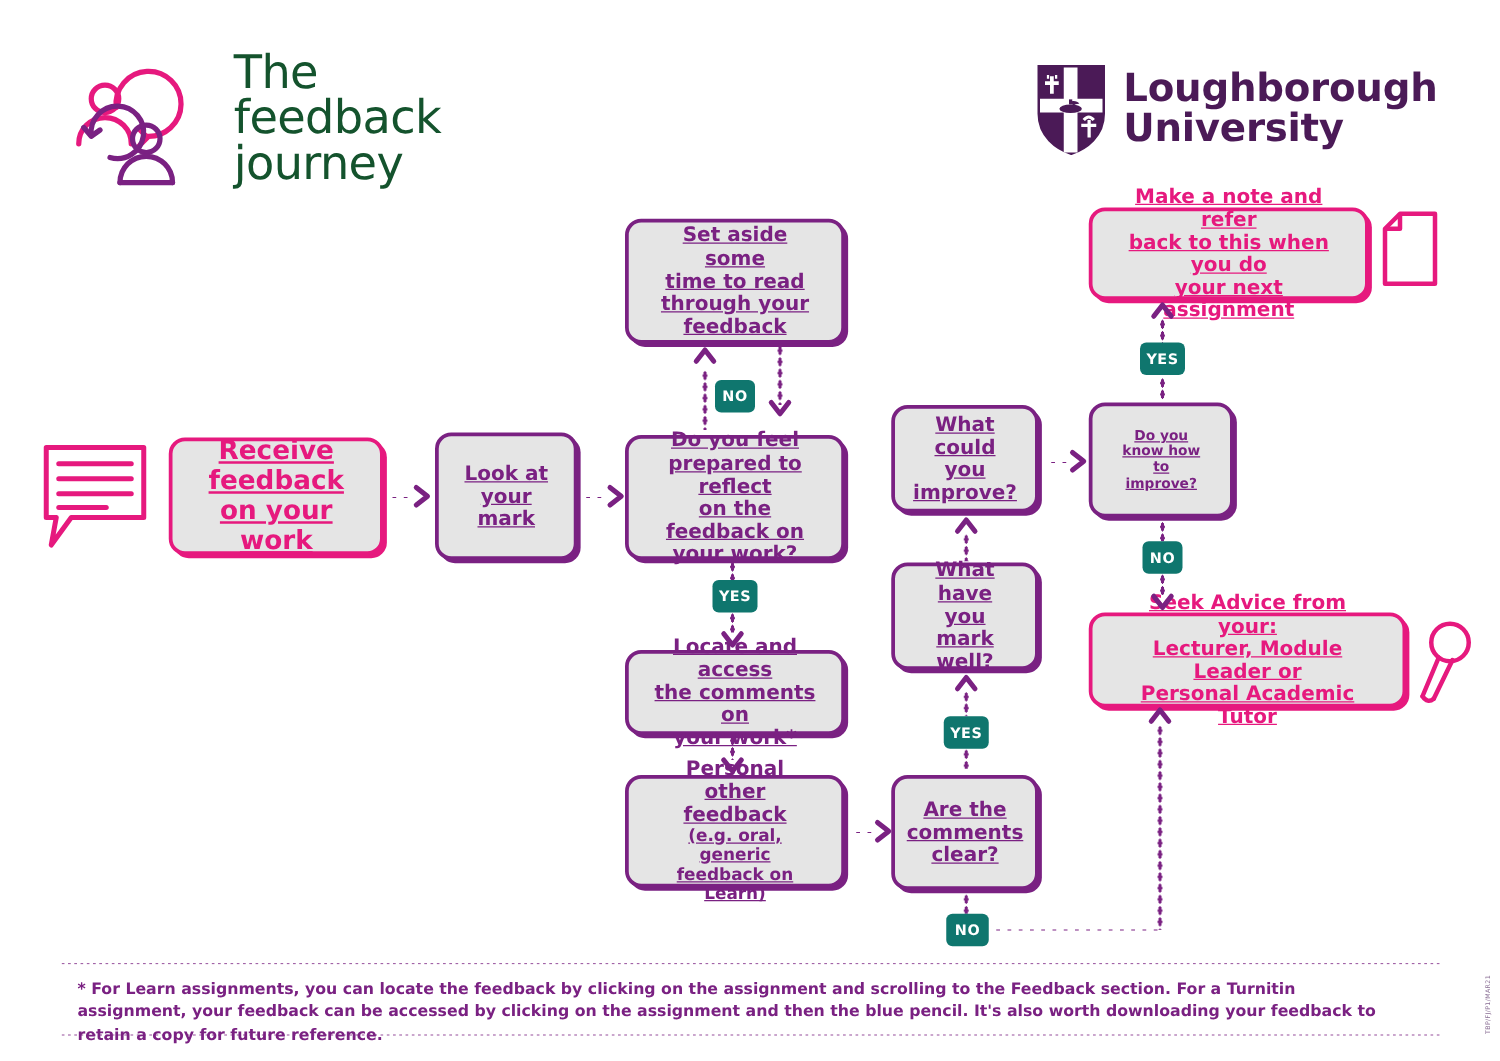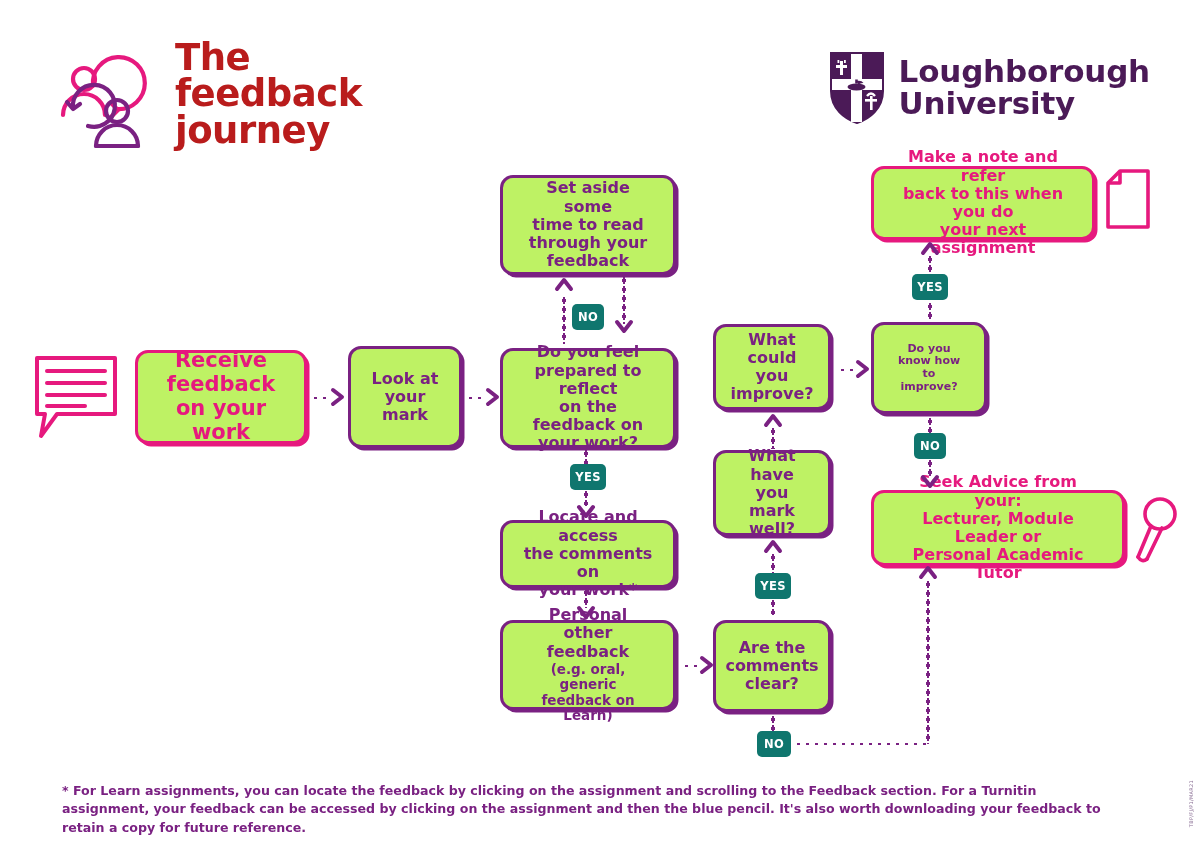--- a/index.html
+++ b/index.html
@@ -16,24 +16,24 @@
     overflow:hidden;
   }
 
   
   #brand-left{
     position:absolute; left:55px; top:48px;
     width:340px; height:110px;
   }
   #fj-logo-mark{position:absolute;left:0;top:5px;}
   #fj-wordmark{
-    position:absolute; left:120px; top:-8px;
-    color:#b91c1c;
+    position:absolute; left:132px; top:-8px;
+    color:#14532d;
     font-size:37px;
-    font-weight:700;
+    font-weight:400;
     line-height:0.98;
     letter-spacing:-0.5px;
   }
   #fj-wordmark span{display:block;}
 
   #brand-right{
     position:absolute; right:50px; top:48px;
     height:80px;
     display:flex; align-items:center; gap:14px;
   }
@@ -51,26 +51,27 @@
   .node{
     position:absolute;
     box-sizing:border-box;
     display:flex;
     flex-direction:column;
     align-items:center;
     justify-content:center;
     text-align:center;
     border:3.2px solid #7A2182;
     border-radius:13px;
-    background:#bef264;
+    background:#e5e5e5;
     color:#7A2182;
     font-weight:700;
     line-height:1.14;
     padding:6px 20px;
     box-shadow: 3px 3px 0 -0.5px #7A2182;
+    text-decoration: underline;
   }
   .node.pink{
     border-color:#E6197E;
     color:#E6197E;
     box-shadow: 3px 3px 0 -0.5px #E6197E;
   }
   .node .main{display:block;}
   .node .sub{display:block; font-size:13.5px; font-weight:700; line-height:1.15; margin-top:1px;}
 
   

